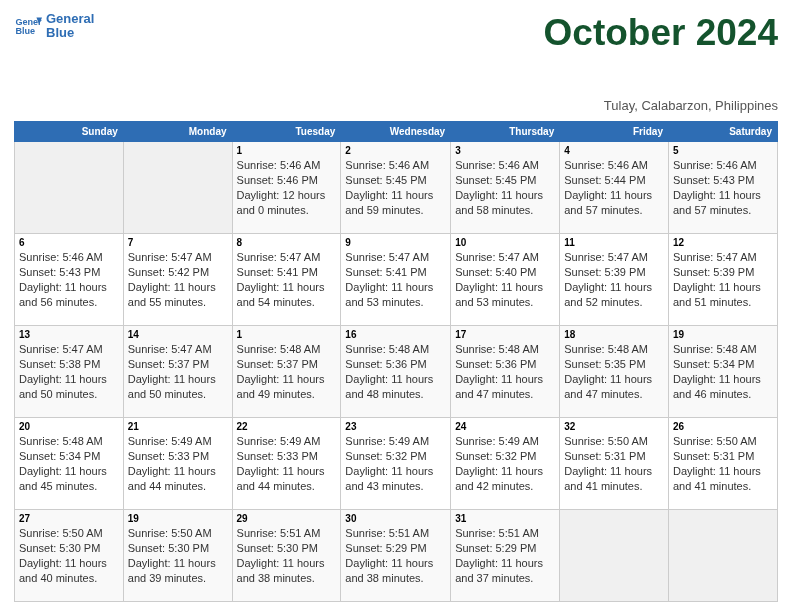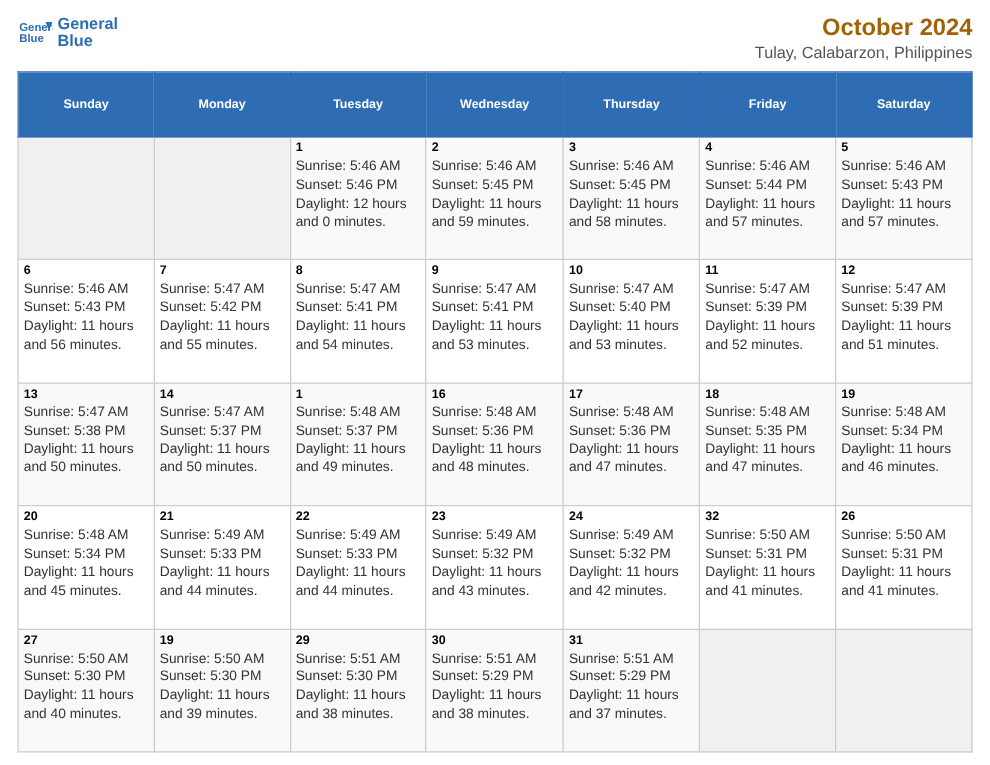--- a/index.html
+++ b/index.html
@@ -29,39 +29,40 @@
       gap: 4px;
     }
     .logo-icon {
       width: 28px;
       height: 28px;
     }
     .title-block {
       text-align: right;
     }
     .main-title {
-      font-size: 19px;
+      font-size: 37px;
       font-weight: bold;
-      color: #a16207;
+      color: #14532d;
     }
     .subtitle {
       font-size: 13px;
       color: #555;
+      margin-top: 44px;
     }
     .calendar {
       width: 100%;
       border-collapse: collapse;
       flex: 1;
       font-size: 9.5px;
     }
     .calendar thead th {
       background-color: #2e6db4;
       color: #fff;
-      padding: 20px 5px;
-      text-align: center;
+      padding: 4px 5px;
+      text-align: right;
       font-size: 10px;
       border: 1px solid #2e6db4;
     }
     .calendar tbody td {
       border: 1px solid #ccc;
       vertical-align: top;
       padding: 3px 4px;
       width: 113px;
       height: 88px;
       background: #fff;

